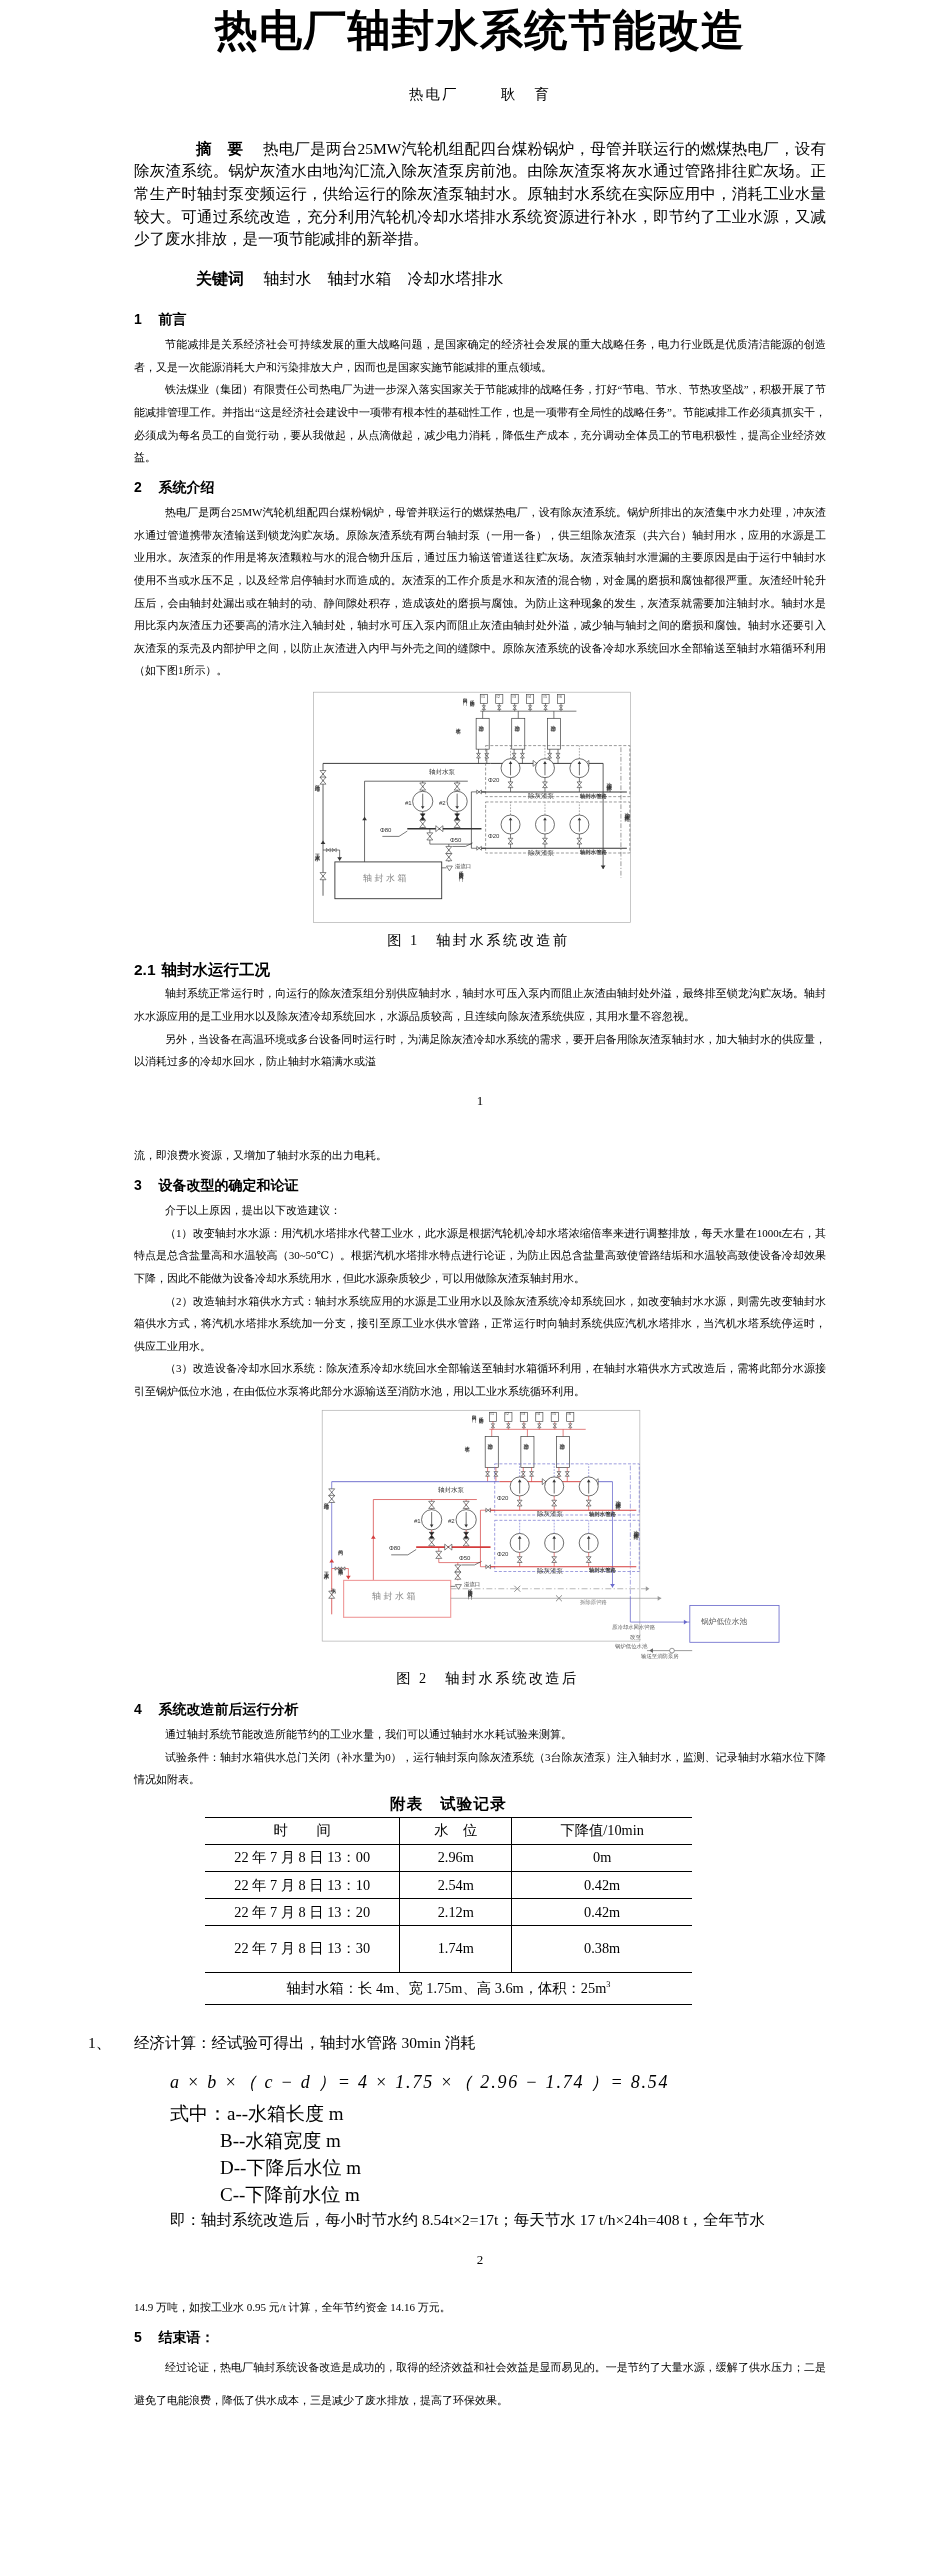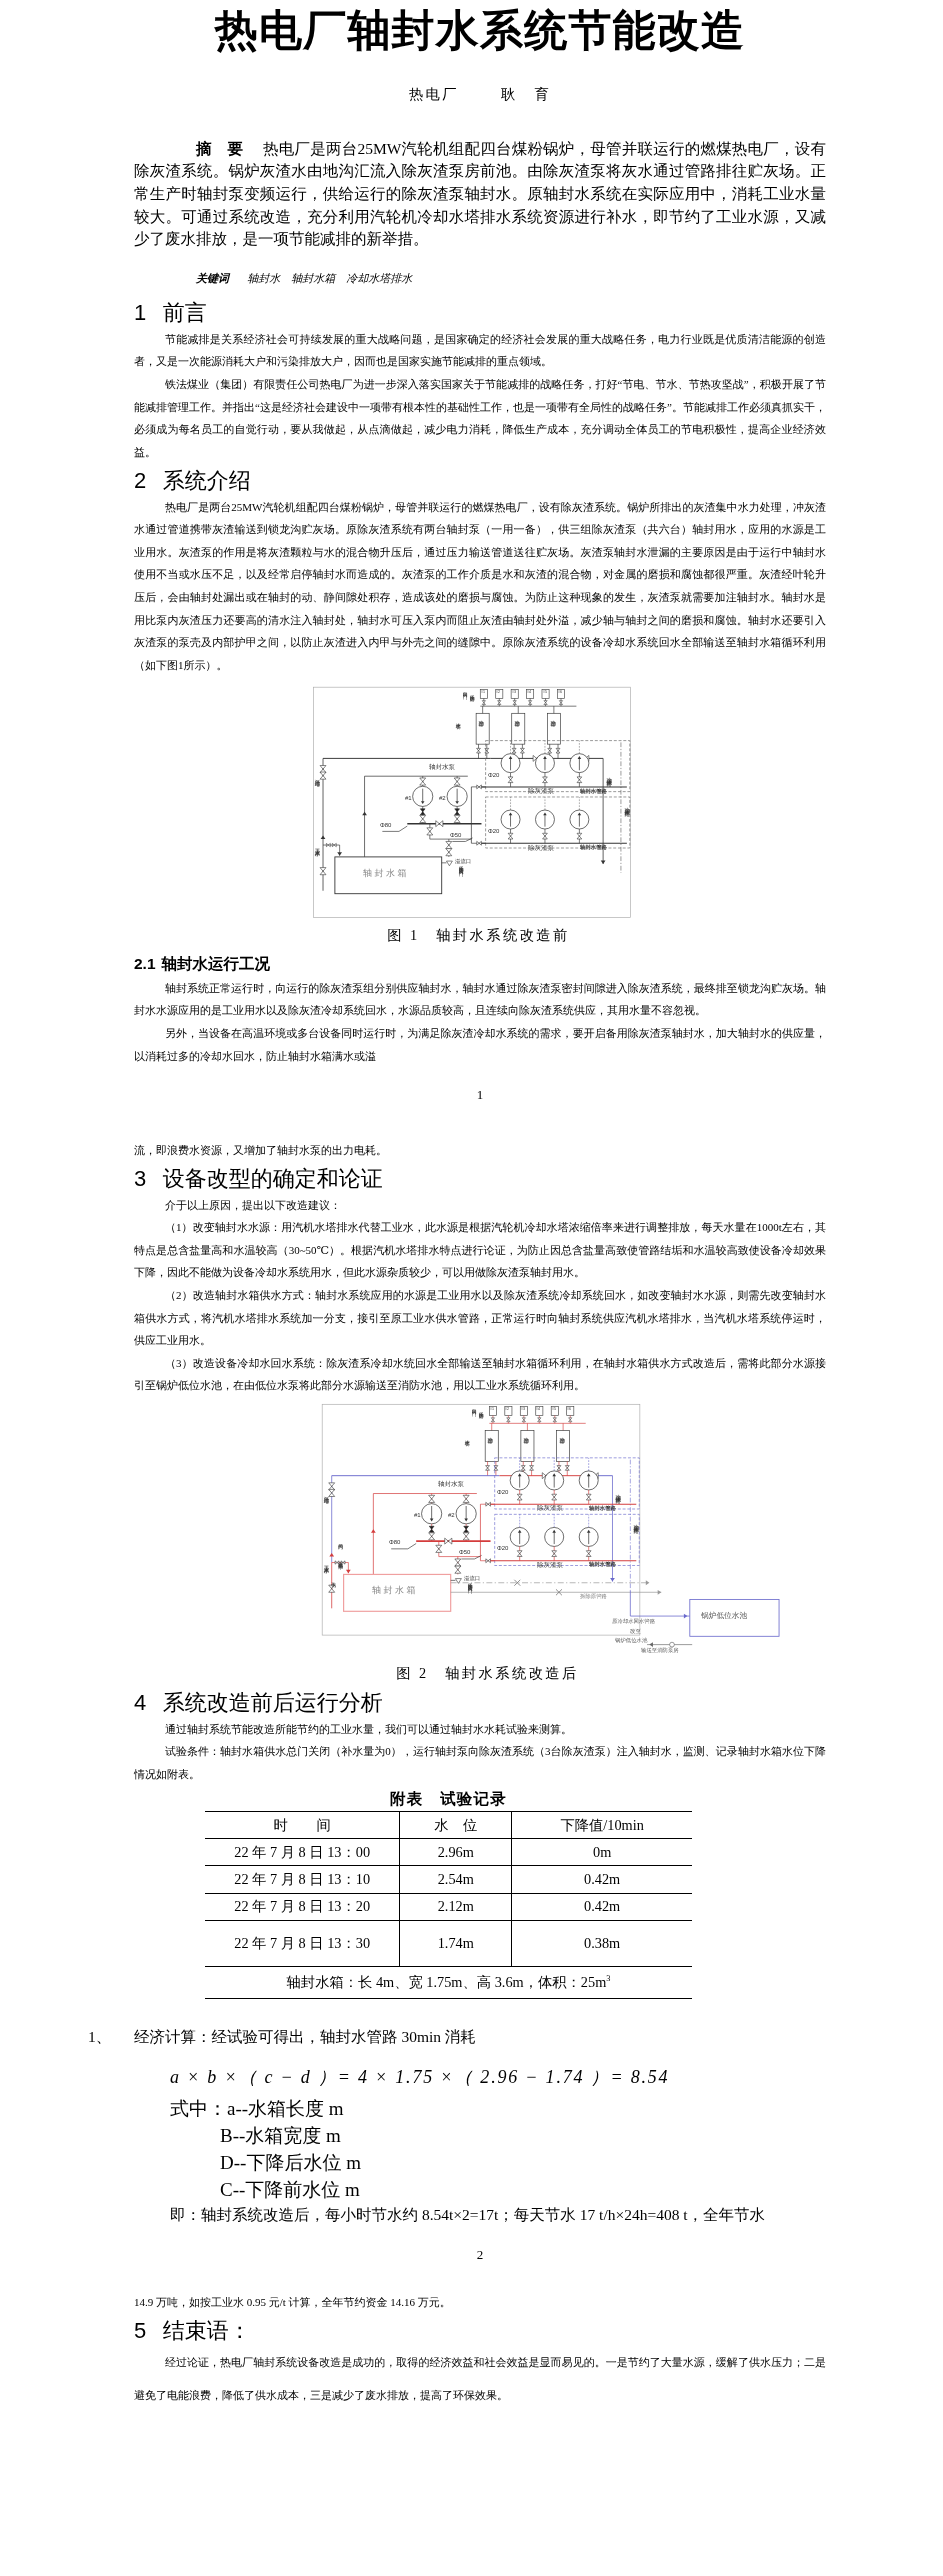--- a/index.html
+++ b/index.html
@@ -5,23 +5,23 @@
   html,body{margin:0;padding:0;background:#e8e8e8;}
   .page{position:relative;width:943px;height:2576px;background:#fff;margin:0 auto;overflow:hidden;
         font-family:"Liberation Serif","DejaVu Serif",serif;color:#000;}
   .content{padding:8.3px 117px 0 134px;}
   .doc-title{font-family:"Liberation Sans","DejaVu Sans",sans-serif;font-weight:bold;
              font-size:43px;line-height:36px;text-align:center;letter-spacing:1.2px;margin:3.6px 0 0 0;}
   .author{font-size:14.3px;text-align:center;margin-top:37px;letter-spacing:2.4px;}
   .author .org{margin-right:36px;}
   .abstract{margin-top:34px;font-size:15.5px;line-height:22.6px;text-align:justify;text-indent:62px;}
   .abstract .lab,.kw .lab,.bio .lab{font-family:"Liberation Sans","DejaVu Sans",sans-serif;font-weight:bold;}
-  .kw{font-size:11px;line-height:24px;text-indent:62px;font-style:italic;}
+  .kw{font-size:16px;line-height:24px;text-indent:62px;}
   .kw .lab{margin-right:15.5px;}
-  .h1{font-family:"Liberation Sans","DejaVu Sans",sans-serif;font-weight:normal;font-size:22px;
+  .h1{font-family:"Liberation Sans","DejaVu Sans",sans-serif;font-weight:bold;font-size:14px;
       line-height:24px;margin:6px 0 2.4px 0;}
   .h1 .num{margin-right:16.6px;}
   .h2{font-family:"Liberation Sans","DejaVu Sans",sans-serif;font-weight:bold;font-size:15.5px;
       line-height:21.4px;margin:3.6px 0 2.4px 0;}
   .h2 .num{margin-right:6px;}
   .para{font-size:11px;line-height:22.6px;text-align:justify;text-indent:31px;margin:0;}
   .para.noindent{text-indent:0;}
   .para.wide{line-height:33px;}
   .pagenum{text-align:center;font-size:13px;margin:20px 0;}
   .figwrap{position:relative;}
@@ -257,21 +257,21 @@
           <div class="lbl" style="left: 143px; top: 173px; font-size: 5.4px;">溢流口</div>
           <div class="lbl v" style="left: 146px; top: 176px; height: 51px; font-size: 4.8px;">反冲洗管路入口阀门</div>
           <div class="lbl" style="left: 51px; top: 183px; font-size: 9px; color: rgb(136, 136, 136);">轴 封 水 箱</div>
         </div>
       <div class="figcaption" style="width:333px;">图 1　轴封水系统改造前</div>
     </div>
 
     <div class="h2">
       <span class="num">2.1</span><span>轴封水运行工况</span>
     </div>
-    <p class="para">轴封系统正常运行时，向运行的除灰渣泵组分别供应轴封水，轴封水通过除灰渣泵密封间隙进入除灰渣系统，最终排至锁龙沟贮灰场。轴封水水源应用的是工业用水以及除灰渣冷却系统回水，水源品质较高，且连续向除灰渣系统供应，其用水量不容忽视。</p>
+    <p class="para">轴封系统正常运行时，向运行的除灰渣泵组分别供应轴封水，轴封水可压入泵内而阻止灰渣由轴封处外溢，最终排至锁龙沟贮灰场。轴封水水源应用的是工业用水以及除灰渣冷却系统回水，水源品质较高，且连续向除灰渣系统供应，其用水量不容忽视。</p>
     <p class="para">另外，当设备在高温环境或多台设备同时运行时，为满足除灰渣冷却水系统的需求，要开启备用除灰渣泵轴封水，加大轴封水的供应量，以消耗过多的冷却水回水，防止轴封水箱满水或溢</p>
 
     <div class="pagenum">1</div>
     <div class="sp" style="height:15.5px;"></div>
 
     <p class="para noindent">流，即浪费水资源，又增加了轴封水泵的出力电耗。</p>
 
     <div class="h1">
       <span class="num">3</span><span>设备改型的确定和论证</span>
     </div>

